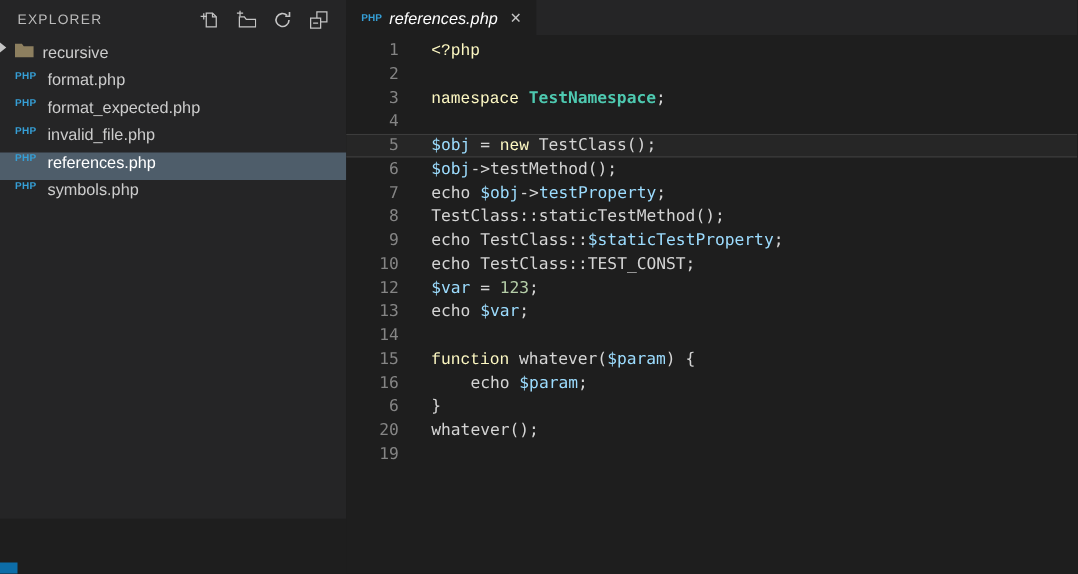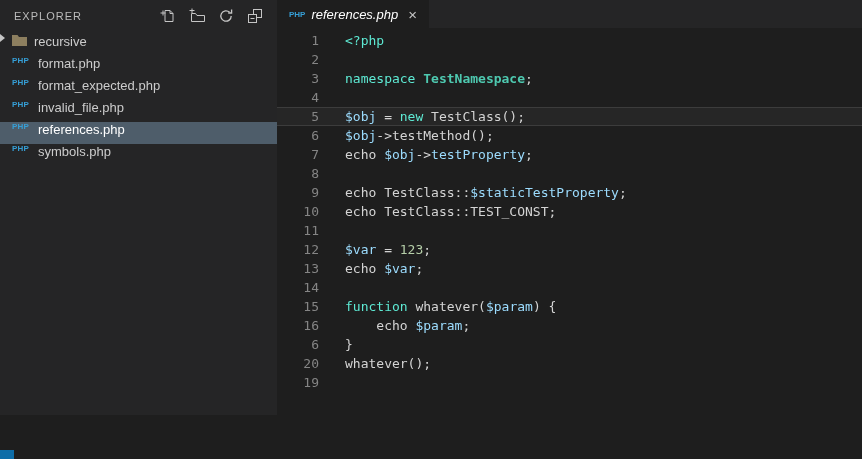--- a/index.html
+++ b/index.html
@@ -73,21 +73,21 @@
   .code-line.current {
     background: rgba(255,255,255,0.04);
     box-shadow: inset 0 1px 0 rgba(255,255,255,0.10), inset 0 -1px 0 rgba(255,255,255,0.10);
   }
   .gutter {
     width: 42px; flex-shrink: 0;
     text-align: right; color: #858585;
   }
   .code-text { white-space: pre; margin-left: 26px; color: #d4d4d4; }
 
-  .tk-k { color: #5eead4; }
+  .tk-k { color: #fef9c3; font-family: Liberation Mono, monospace; }
   .tk-t { color: #4ec9b0; font-weight: bold; }
   .tk-v { color: #9cdcfe; }
   .tk-n { color: #b5cea8; }
   .tk-d { color: #d4d4d4; }
 
   .status-corner {
     position: absolute; left: 0; bottom: 0;
     width: 14px; height: 9px; background: #0d6da8;
   }
 </style>
@@ -191,34 +191,31 @@
       <div class="code-line">
         <span class="gutter">6</span>
         <span class="code-text"><span class="tk-v">$obj</span><span class="tk-d">-&gt;testMethod();</span></span>
       </div>
       <div class="code-line">
         <span class="gutter">7</span>
         <span class="code-text"><span class="tk-d">echo </span><span class="tk-v">$obj</span><span class="tk-d">-&gt;</span><span class="tk-v">testProperty</span><span class="tk-d">;</span></span>
       </div>
       <div class="code-line">
         <span class="gutter">8</span>
+        <span class="code-text"><span class="tk-d">TestClass::staticTestMethod();</span></span>
       </div>
       <div class="code-line">
         <span class="gutter">9</span>
         <span class="code-text"><span class="tk-d">echo TestClass::</span><span class="tk-v">$staticTestProperty</span><span class="tk-d">;</span></span>
       </div>
       <div class="code-line">
         <span class="gutter">10</span>
         <span class="code-text"><span class="tk-d">echo TestClass::TEST_CONST;</span></span>
       </div>
       <div class="code-line">
-        <span class="gutter">11</span>
-        <span class="code-text"></span>
-      </div>
-      <div class="code-line">
         <span class="gutter">12</span>
         <span class="code-text"><span class="tk-v">$var</span><span class="tk-d"> = </span><span class="tk-n">123</span><span class="tk-d">;</span></span>
       </div>
       <div class="code-line">
         <span class="gutter">13</span>
         <span class="code-text"><span class="tk-d">echo </span><span class="tk-v">$var</span><span class="tk-d">;</span></span>
       </div>
       <div class="code-line">
         <span class="gutter">14</span>
         <span class="code-text"></span>

